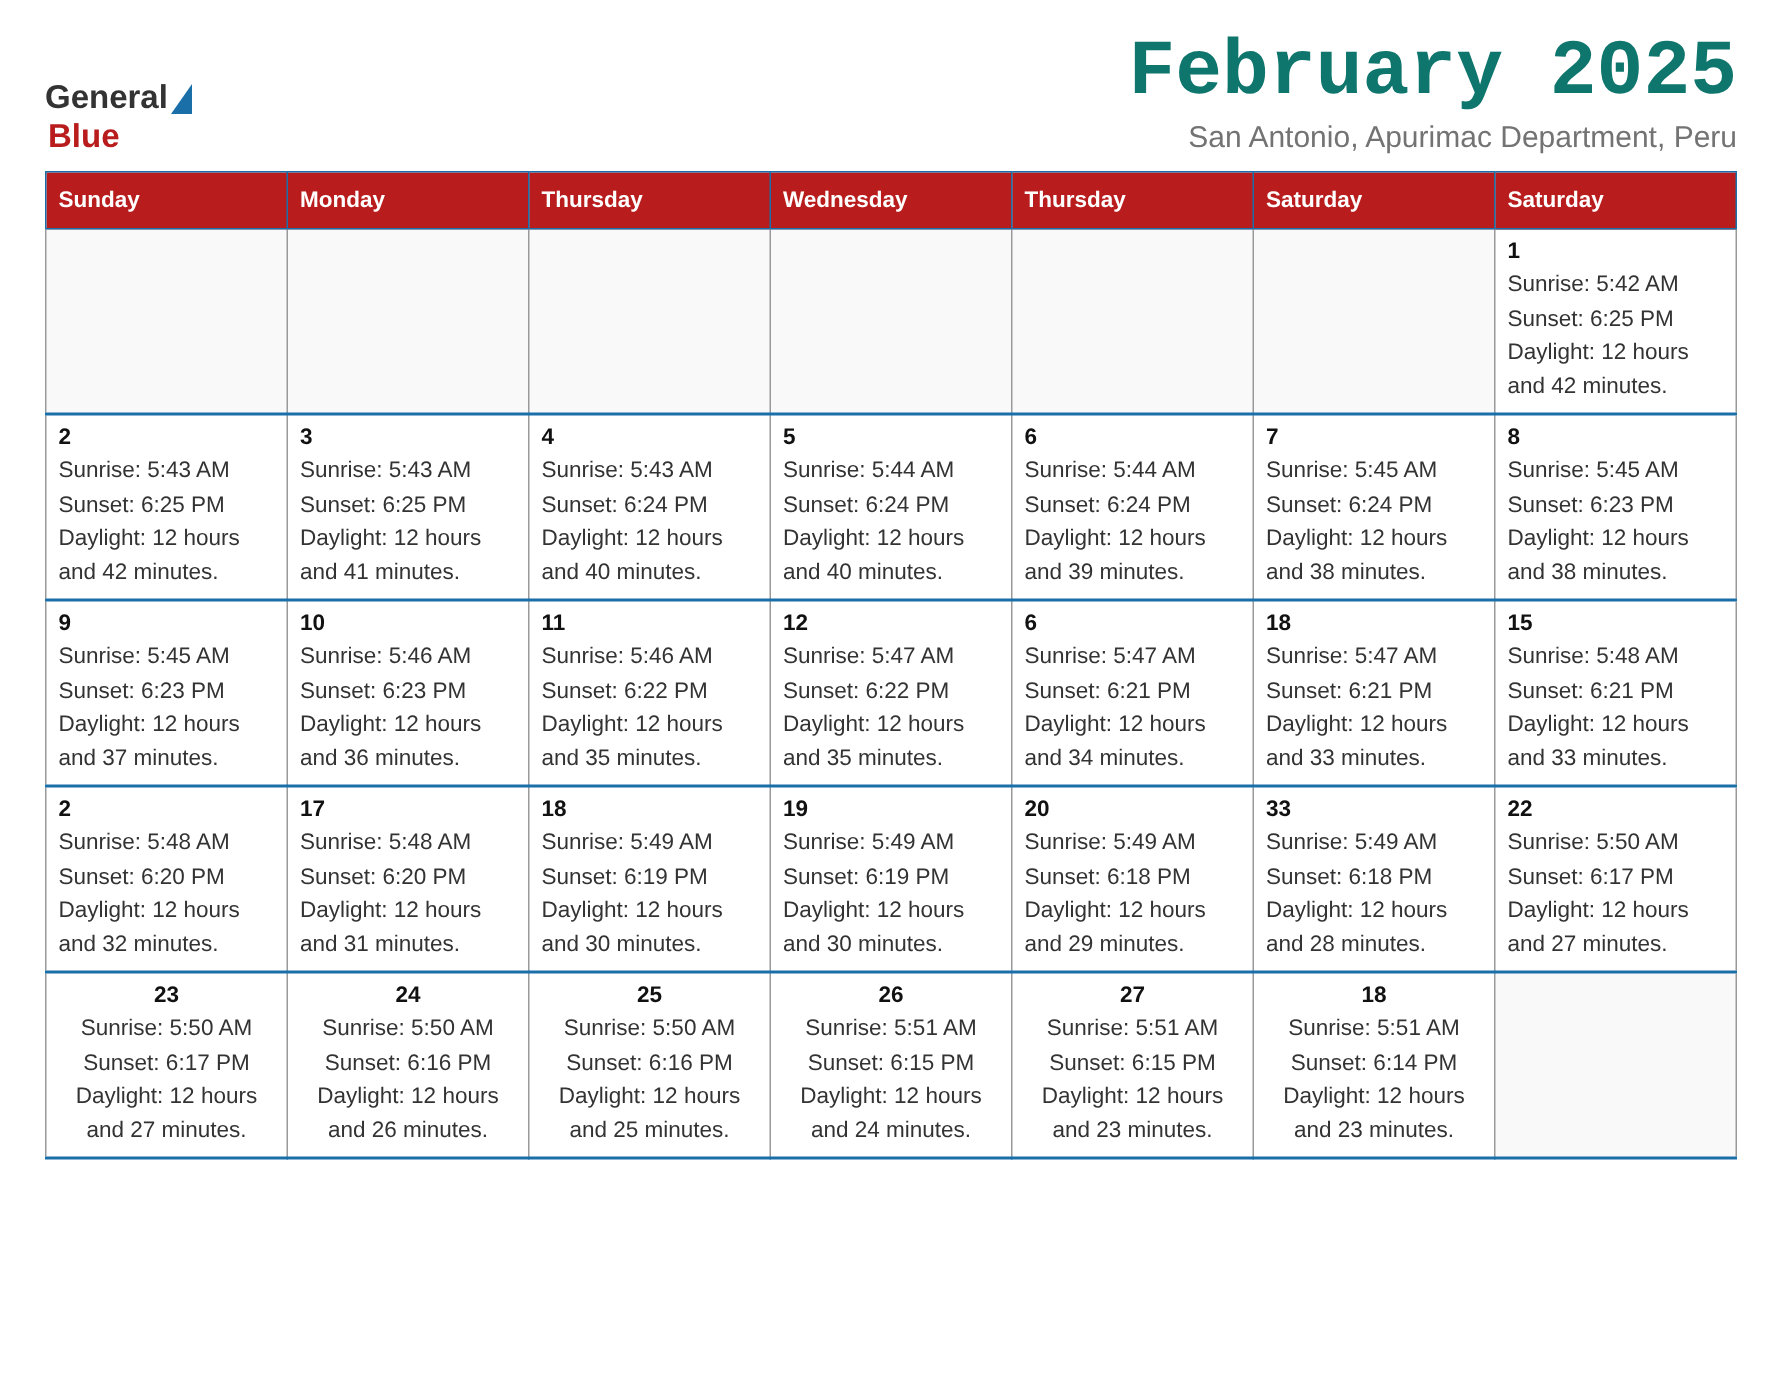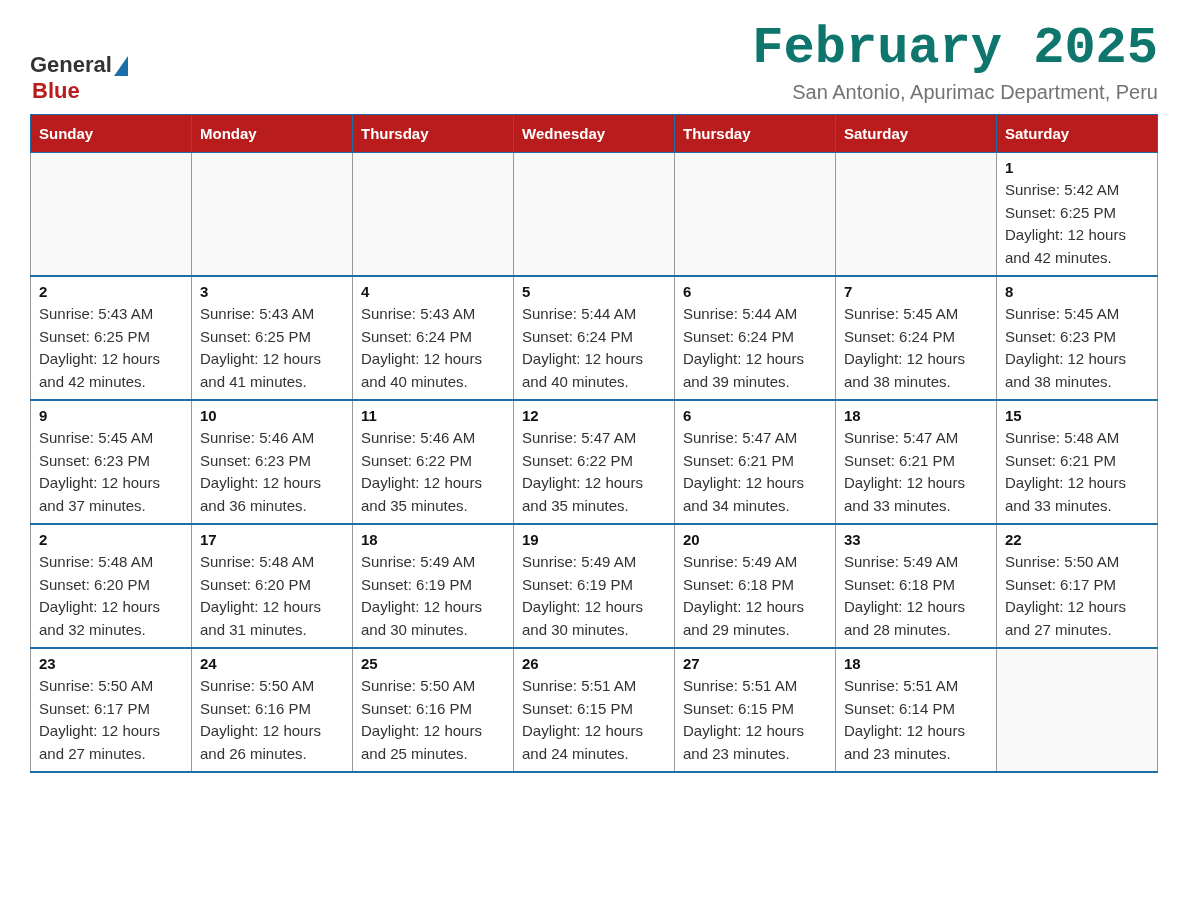--- a/index.html
+++ b/index.html
@@ -97,20 +97,21 @@
       line-height: 1.5;
     }
     .empty-cell {
       background: #f9f9f9;
     }
     .calendar tbody td:first-child {
       border-left: 1px solid #999;
     }
     .last-row td {
       min-height: 110px;
+      text-align: center;
     }
   </style>
 </head>
 <body>
 
 <div class="header">
   <div class="logo">
     <div class="logo-top">
       <span class="logo-general">General</span>
       <div class="logo-triangle"></div>

